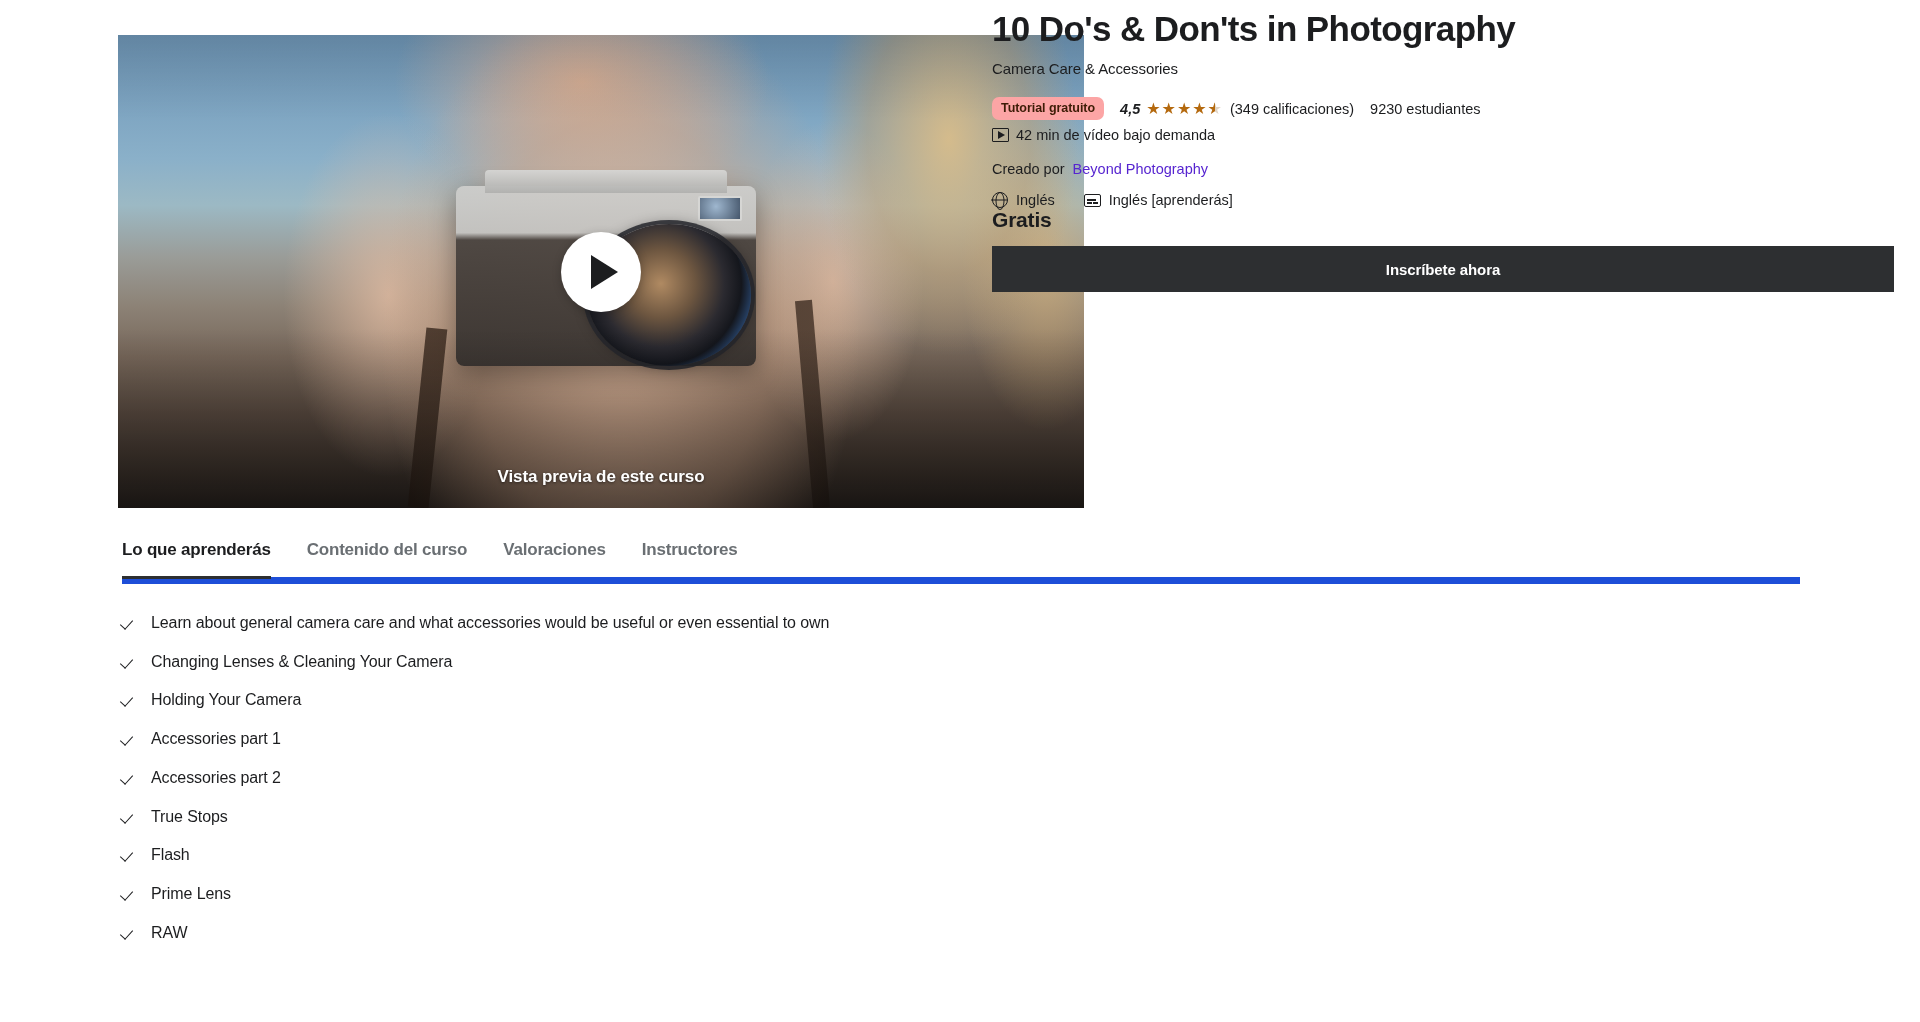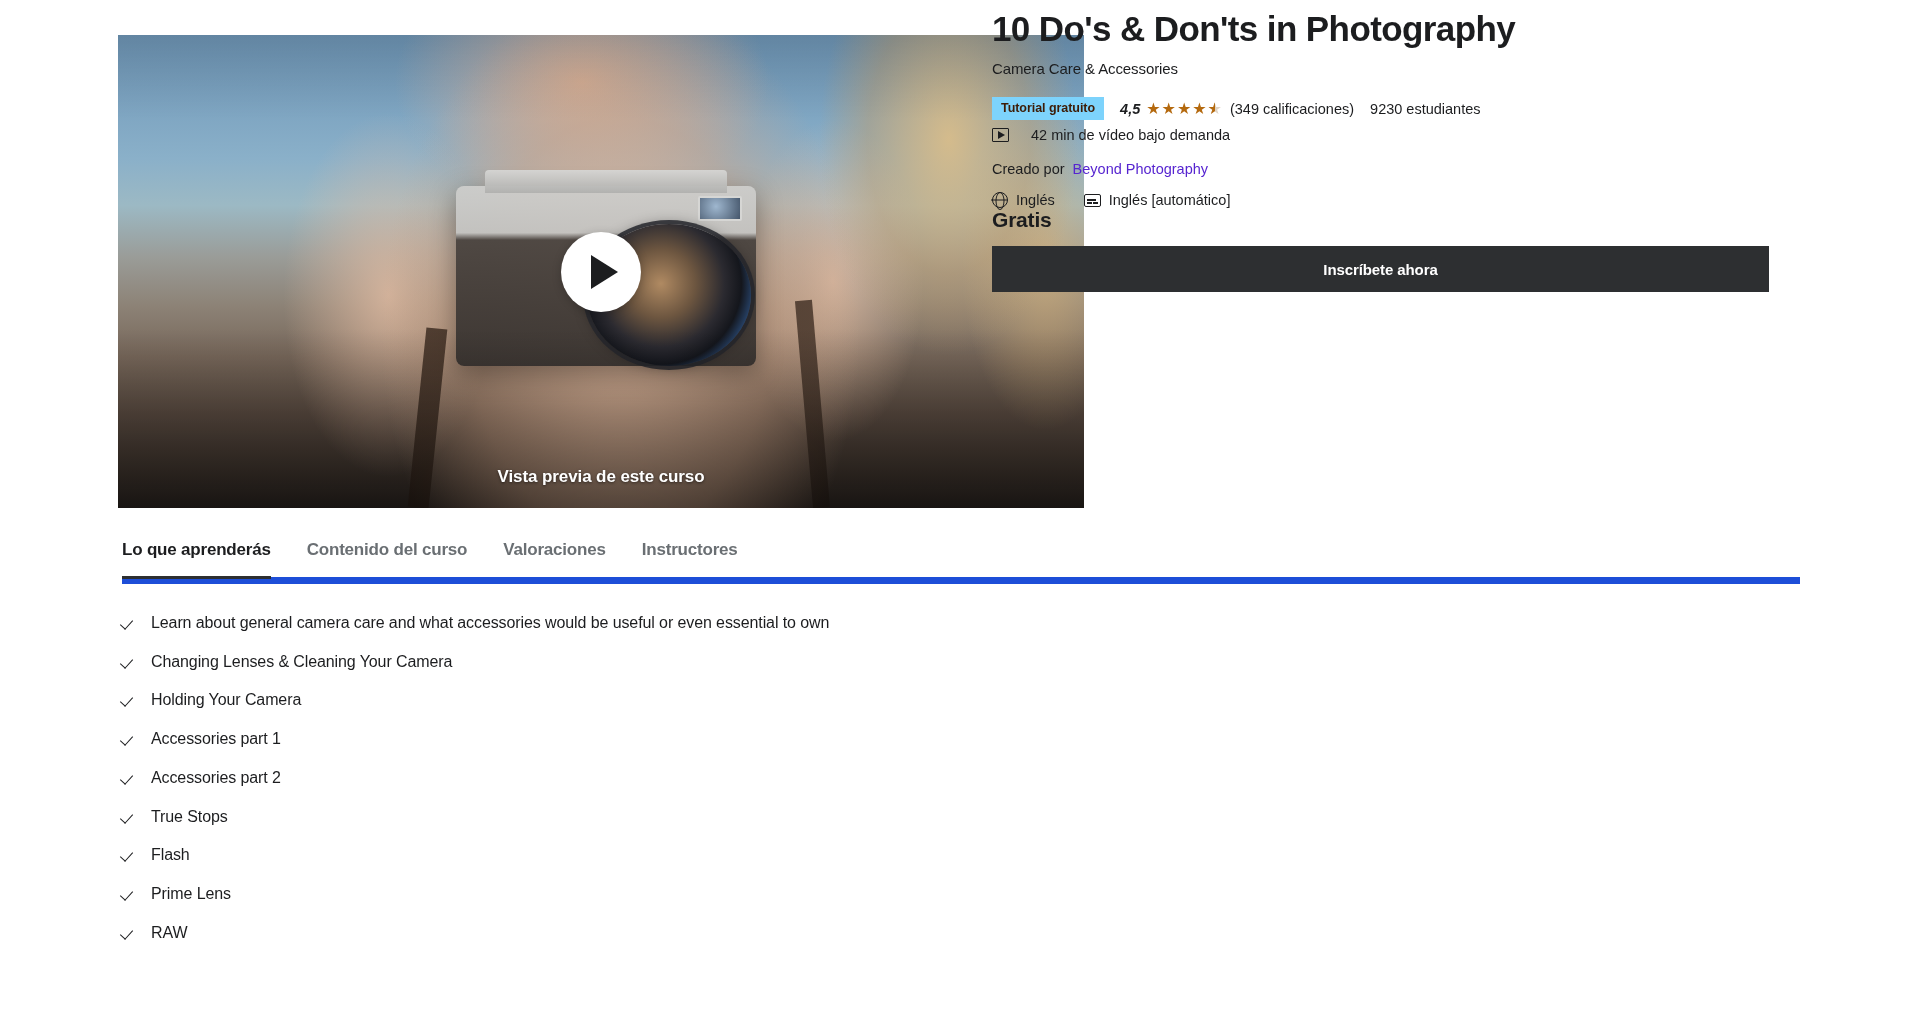--- a/index.html
+++ b/index.html
@@ -198,28 +198,29 @@
     display: flex;
     align-items: center;
     flex-wrap: wrap;
     gap: 0;
     font-size: 14.5px;
     color: #1c1d1f;
   }
 
   .badge {
     display: inline-block;
-    background: #7dd3fc;
+    background: #fca5a5;
     color: #3d1c06;
     font-size: 12.5px;
     font-weight: 700;
     padding: 4px 9px 5px;
     letter-spacing: -0.05px;
     margin-right: 16px;
     cursor: default;
+    border-radius: 7px;
   }
 
   .rating-num {
     font-weight: 700;
     font-size: 14.5px;
     color: #1c1d1f;
     margin-right: 6px;
     font-style: italic;
   }
 
@@ -248,21 +249,21 @@
     color: #b4690e;
   }
 
   .ratings-count { font-size: 14.5px; color: #1c1d1f; margin-right: 16px; }
   .students { font-size: 14.5px; color: #1c1d1f; }
 
   .duration-row {
     margin-top: 7px;
     display: flex;
     align-items: center;
-    gap: 22px;
+    gap: 7px;
     font-size: 14.5px;
     color: #1c1d1f;
   }
 
   .icon-video {
     width: 17px; height: 14px;
     position: relative;
     border: 1.8px solid #1c1d1f;
     border-radius: 1px;
     display: inline-block;
@@ -348,21 +349,21 @@
   .price {
     font-size: 21px;
     font-weight: 700;
     color: #1c1d1f;
     letter-spacing: -0.2px;
   }
 
   .enroll-btn {
     display: block;
     margin-top: 14px;
-    width: 777px;
+    width: 902px;
     height: 46px;
     background: #2d2f31;
     color: #ffffff;
     border: none;
     font-family: "Liberation Sans", sans-serif;
     font-size: 15px;
     font-weight: 700;
     letter-spacing: -0.1px;
     cursor: pointer;
   }
@@ -491,21 +492,21 @@
       <span>&nbsp;</span><a class="creator-link" href="#">Beyond Photography</a>
     </div>
 
     <div class="lang-row">
       <span class="lang-item">
         <span class="icon-globe"></span>
         <span>Inglés</span>
       </span>
       <span class="lang-item">
         <span class="icon-cc"></span>
-        <span>Inglés [automático]</span>
+        <span>Inglés [aprenderás]</span>
       </span>
     </div>
 
     <div class="price">Gratis</div>
 
     <button class="enroll-btn">Inscríbete ahora</button>
   </div>
 
   <div class="tabs-wrap">
     <div class="tabs">

